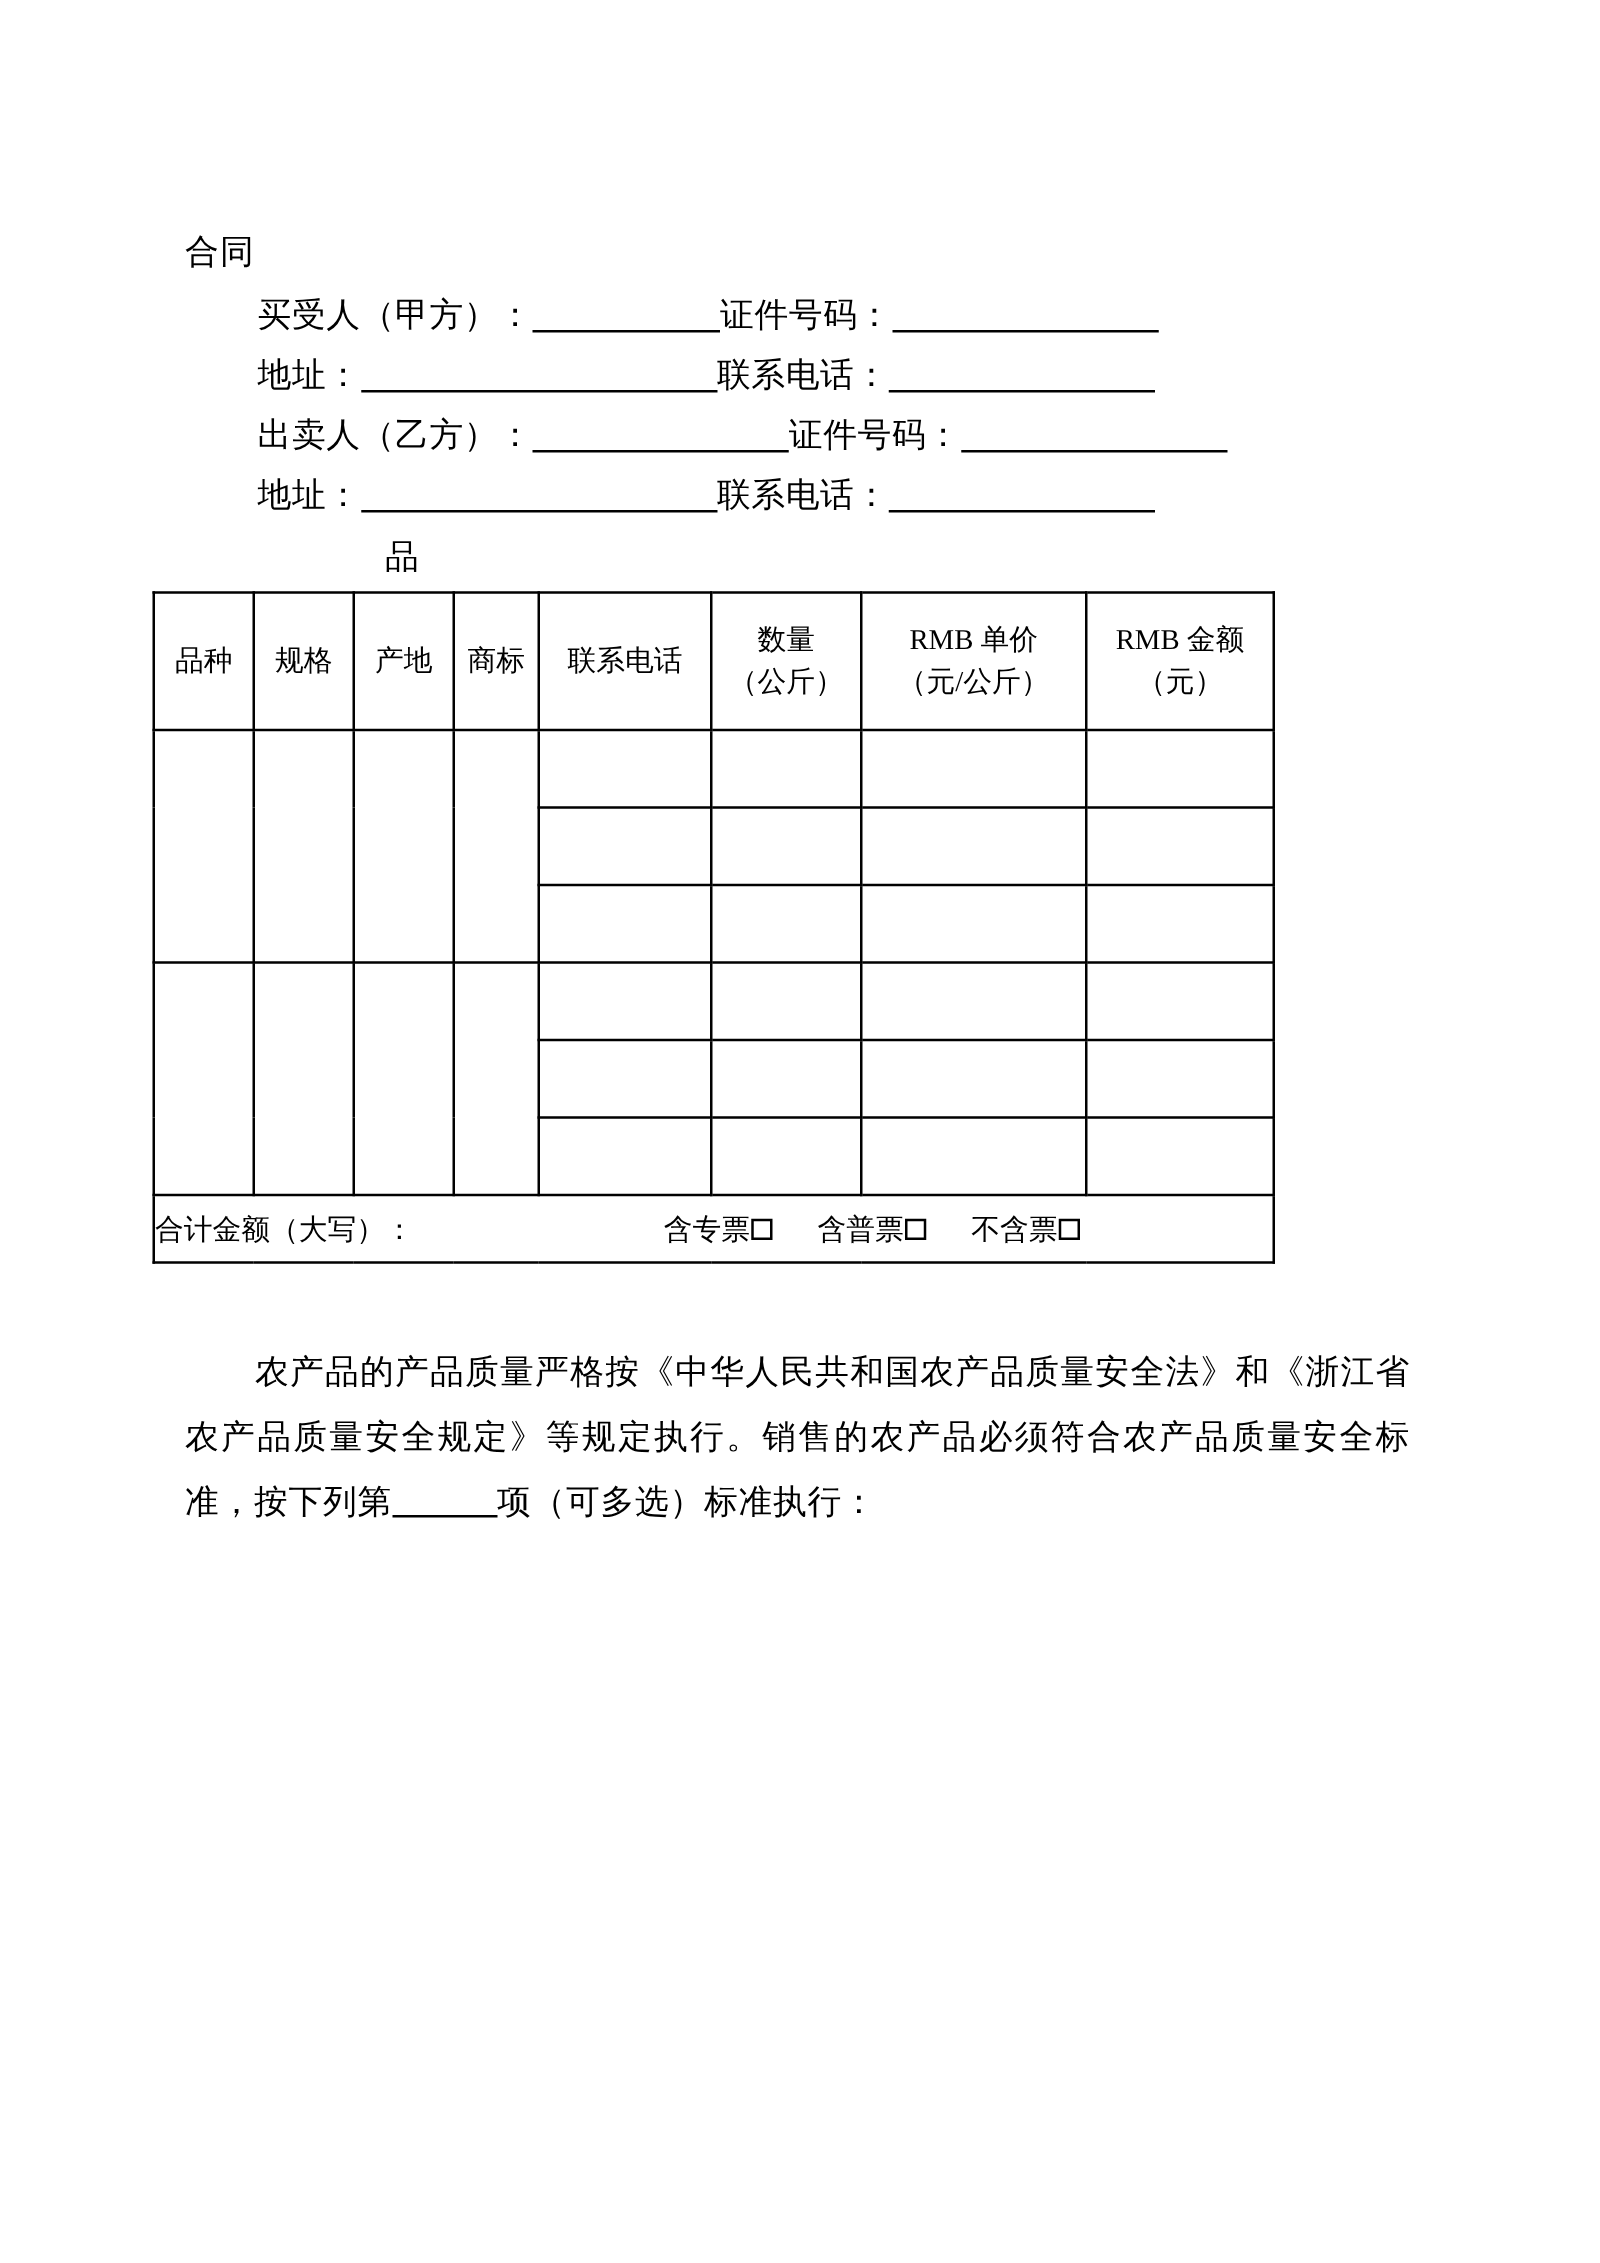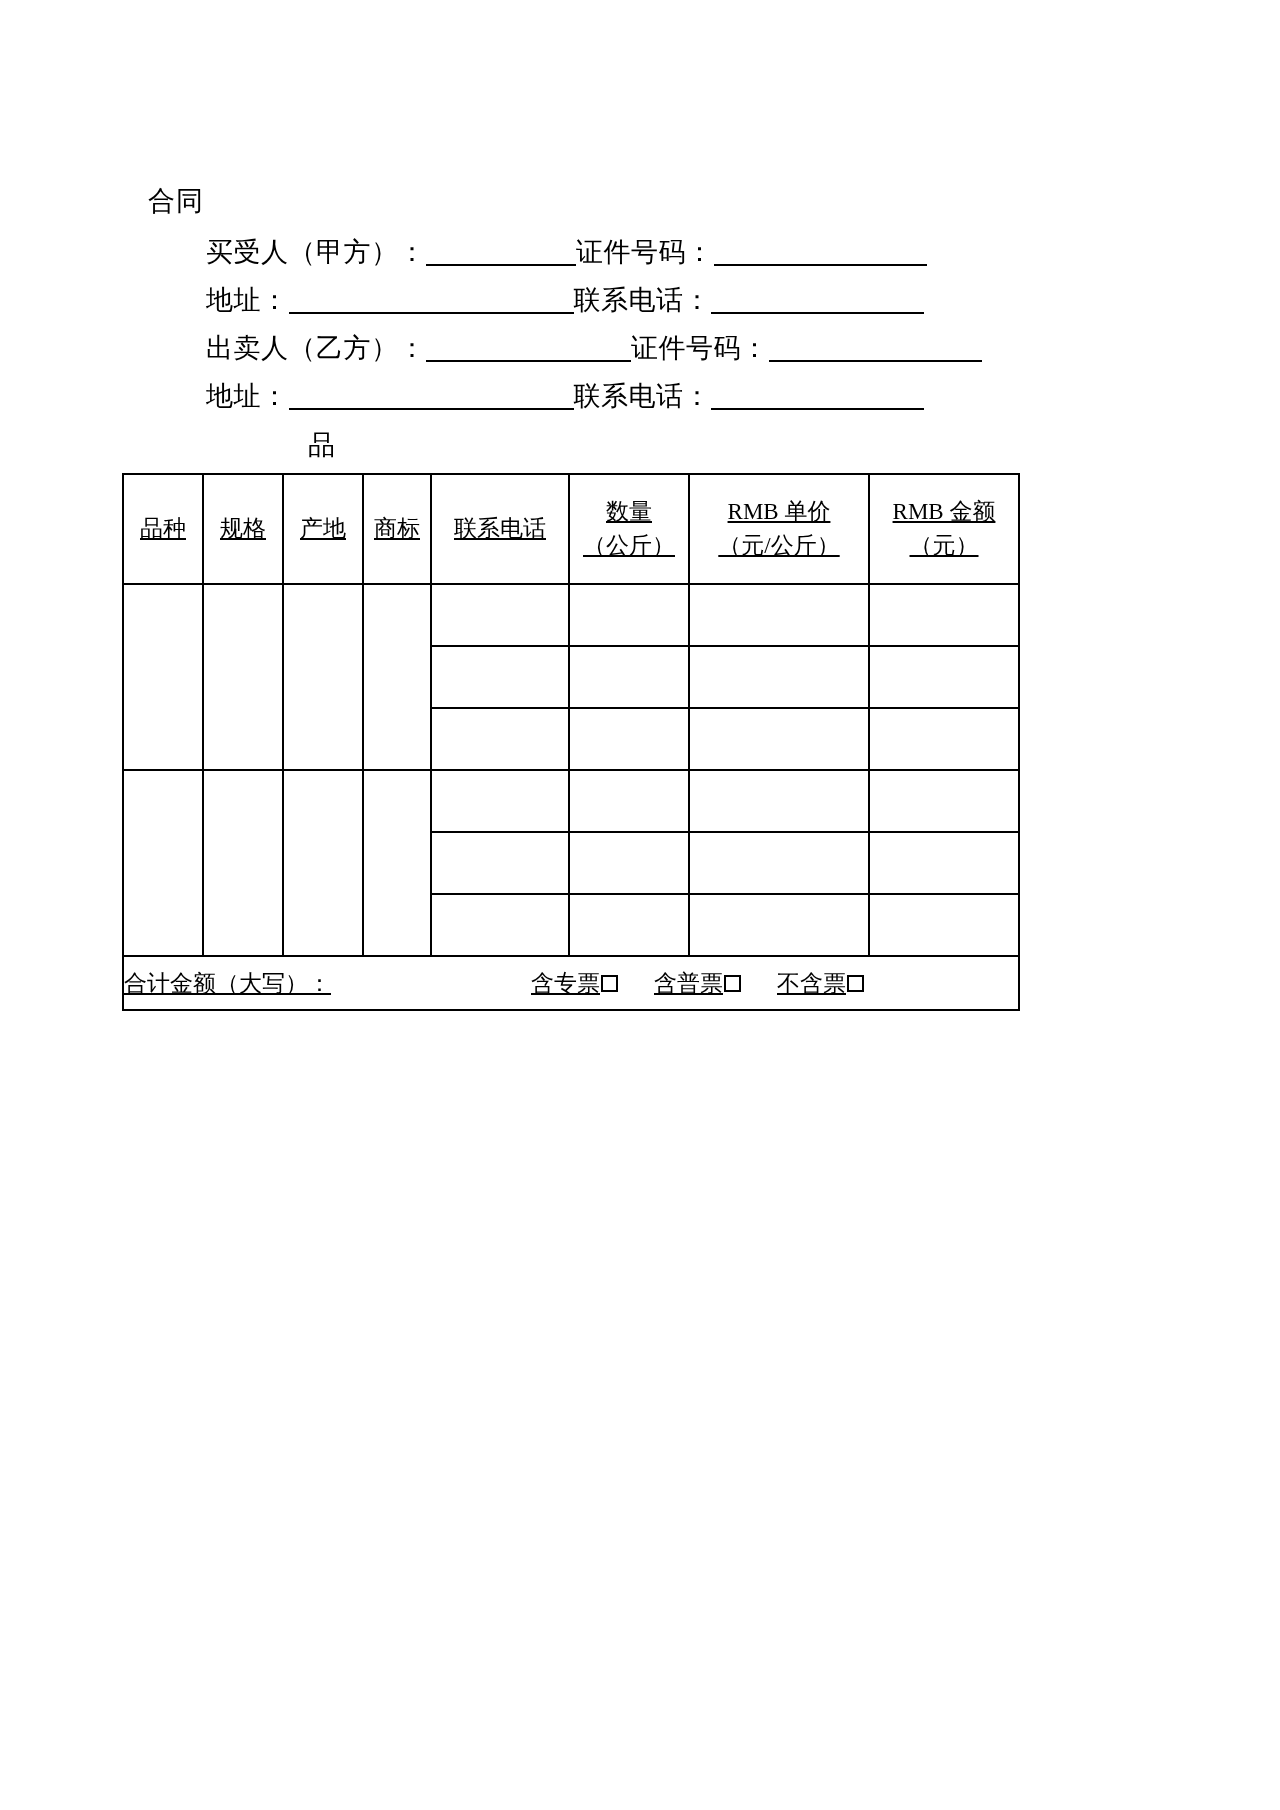--- a/index.html
+++ b/index.html
@@ -85,21 +85,20 @@
     margin: 6px 0 6px 0;
     padding-left: 160px;
   }
 
   
   table.goods {
     border-collapse: collapse;
     width: 880px;
     margin: 12px 0 0 -26px;
     table-layout: fixed;
-    text-decoration: underline;
   }
   table.goods td, table.goods th {
     border: 2px solid #000;
     padding: 0;
     font-weight: normal;
     font-size: 23px;
     text-align: center;
     vertical-align: middle;
   }
   table.goods th {
@@ -272,15 +271,16 @@
               <span class="total-label">合计金额（大写）：</span>
               <span class="invoice-opt"><span>含专票</span><span class="chk"></span></span>
               <span class="invoice-opt"><span>含普票</span><span class="chk"></span></span>
               <span class="invoice-opt"><span>不含票</span><span class="chk"></span></span>
             </span>
           </td>
         </tr>
       </tbody>
     </table>
 
+    <p class="para after-table"><span>农产品的产品质量严格按《中华人民共和国农产品质量安全法》和《浙江省农产品质量安全规定》等规定执行。销售的农产品必须符合农产品质量安全标准，按下列第</span><span class="blank-inline"></span><span>项（可多选）标准执行：</span></p>
 
   </div>
 </div>
 
 </body></html>

